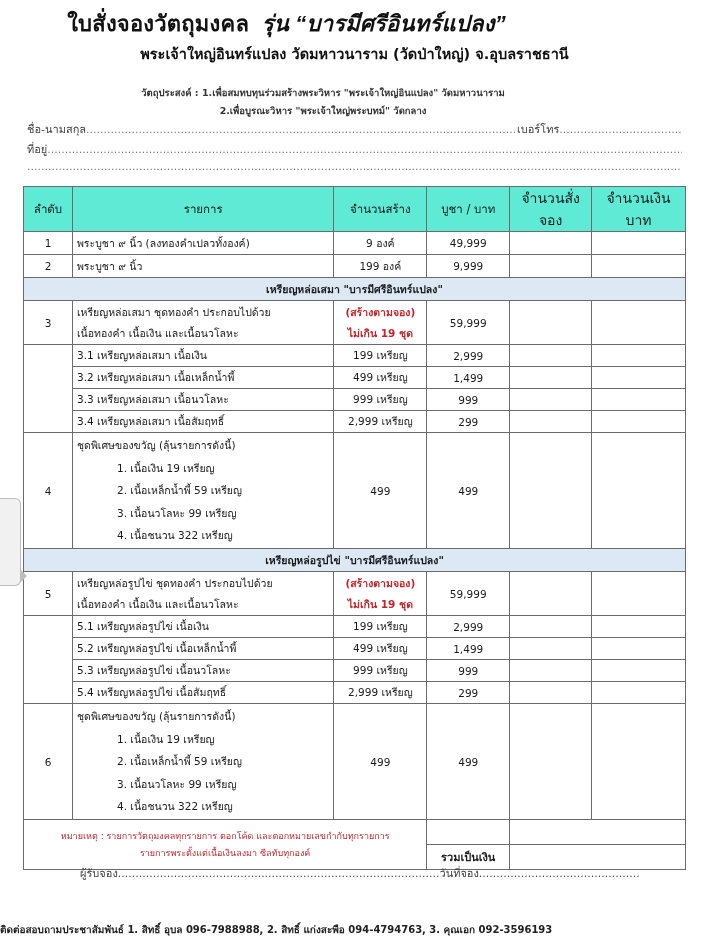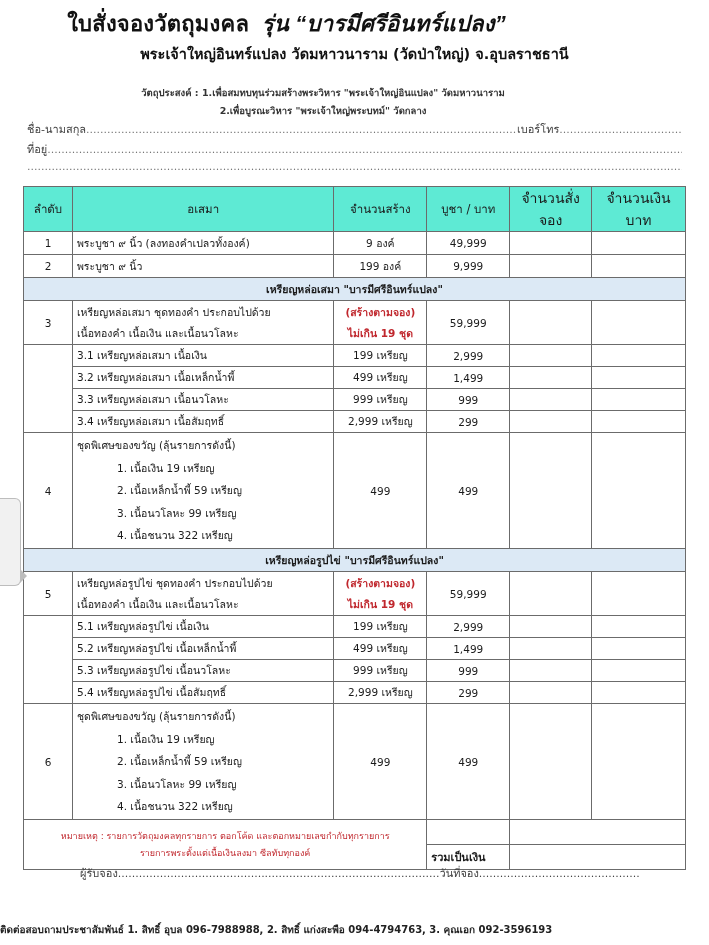--- a/index.html
+++ b/index.html
@@ -49,21 +49,21 @@
   .sec td { background: #dce9f5; text-align: center; height: 22px; font-weight: bold; font-size: 10.5px; }
   .big td { height: 43px; margin-left: 24px; }
   .two { line-height: 21px; }
   .red { color: #c0272d; font-weight: bold; }
   .sub td { height: 21px; margin-left: 48px; }
   .set td { height: 115px; margin-left: 8px; }
   .set .lines { line-height: 22.5px; }
   .set .indent { padding-left: 40px; display: block; }
   .note-row td { height: 24px; }
   .note { color: #c0272d; font-size: 9px; text-align: center; line-height: 17px; }
-  .total-label { font-weight: bold; font-size: 11px; }
+  .total-label { font-weight: bold; text-align: center; font-size: 11px; }
 
   .sign {
     position: absolute; top: 864px; left: 80px; width: 560px; font-size: 11px; color: #444;
     white-space: nowrap; overflow: hidden;
   }
   .contact {
     position: absolute; top: 922px; left: 0; width: 709px; text-align: left;
     font-size: 10px; font-weight: bold; color: #222; white-space: nowrap;
   }
   .side-handle {
@@ -104,21 +104,21 @@
     <col style="width:49px">
       <col style="width:262px">
       <col style="width:93px">
       <col style="width:83px">
       <col style="width:82px">
       <col style="width:94px">
   </colgroup>
   <tbody>
       <tr>
     <th>ลำดับ</th>
-    <th>อเสมา</th>
+    <th>รายการ</th>
     <th>จำนวนสร้าง</th>
     <th>บูชา / บาท</th>
     <th class="small">จำนวนสั่งจอง</th>
     <th class="small">จำนวนเงินบาท</th>
   </tr>
   <tr class="r1">
     <td class="c">1</td>
     <td>พระบูชา ๙ นิ้ว (ลงทองคำเปลวทั้งองค์)</td>
     <td class="c">9 องค์</td>
     <td class="c">49,999</td>

